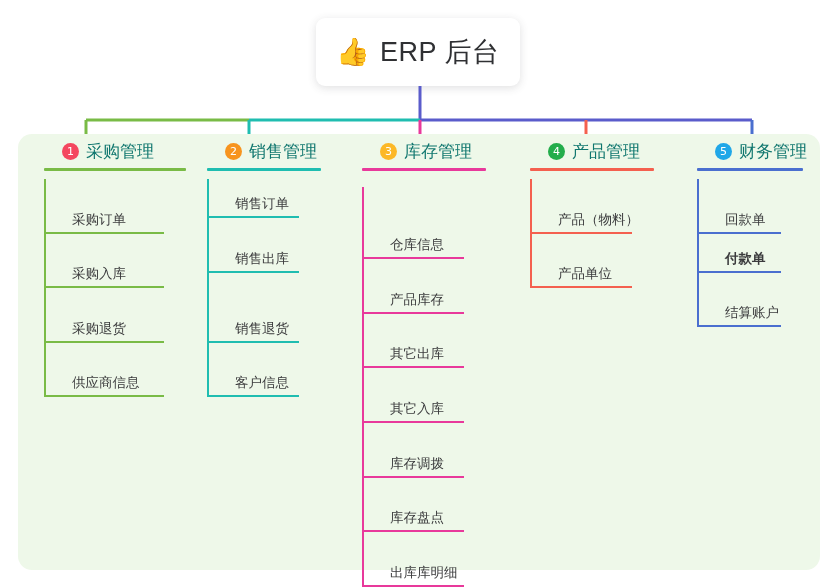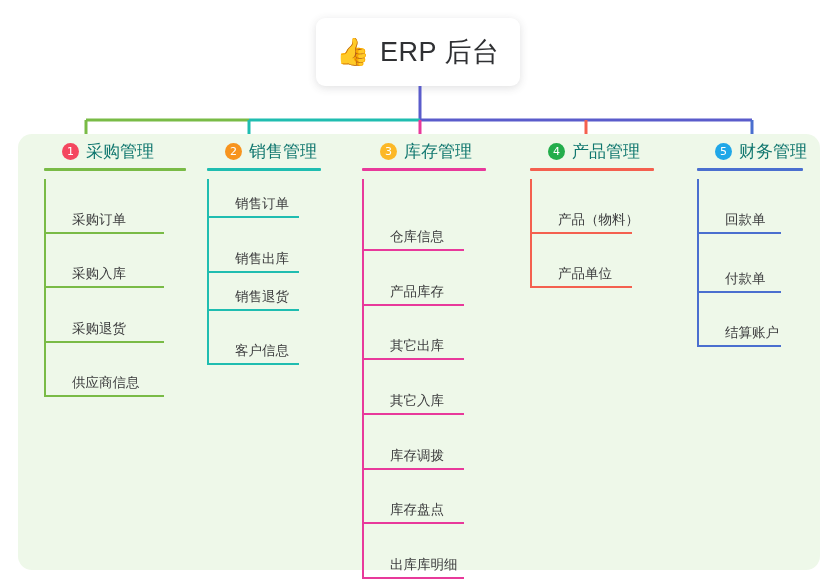--- a/index.html
+++ b/index.html
@@ -211,40 +211,40 @@
           <div class="leaf" style="height: 39px;">
             <div class="leaf-spine" style="background: rgb(31, 189, 176);"></div>
             <div class="leaf-label">销售订单</div>
             <div class="leaf-rule" style="background: rgb(31, 189, 176); width: 92px;"></div>
           </div>
           <div class="leaf" style="height: 54.5px;">
             <div class="leaf-spine" style="background: rgb(31, 189, 176);"></div>
             <div class="leaf-label">销售出库</div>
             <div class="leaf-rule" style="background: rgb(31, 189, 176); width: 92px;"></div>
           </div>
-          <div class="leaf" style="height: 38px;">
+          <div class="leaf" style="height: 70px;">
             <div class="leaf-spine" style="background: rgb(31, 189, 176);"></div>
             <div class="leaf-label">销售退货</div>
             <div class="leaf-rule" style="background: rgb(31, 189, 176); width: 92px;"></div>
           </div>
           <div class="leaf" style="height: 54.5px;">
             <div class="leaf-spine" style="background: rgb(31, 189, 176);"></div>
             <div class="leaf-label">客户信息</div>
             <div class="leaf-rule" style="background: rgb(31, 189, 176); width: 92px;"></div>
           </div>
         </div>
       </div>
       <div class="column" style="left: 340px; width: 130px;">
         <div class="col-header">
           <span class="col-badge" style="background: rgb(252, 184, 39);">3</span>
           <span class="col-title">库存管理</span>
         </div>
         <div class="col-rule" style="background: rgb(232, 57, 155); width: 124px;"></div>
         <div class="leaves">
-          <div class="leaf" style="height: 72px;">
+          <div class="leaf" style="height: 72px; margin-top: 8px;">
             <div class="leaf-spine" style="background: rgb(232, 57, 155);"></div>
             <div class="leaf-label">仓库信息</div>
             <div class="leaf-rule" style="background: rgb(232, 57, 155); width: 102px;"></div>
           </div>
           <div class="leaf" style="height: 54.5px;">
             <div class="leaf-spine" style="background: rgb(232, 57, 155);"></div>
             <div class="leaf-label">产品库存</div>
             <div class="leaf-rule" style="background: rgb(232, 57, 155); width: 102px;"></div>
           </div>
           <div class="leaf" style="height: 54.5px;">
@@ -298,21 +298,21 @@
           <span class="col-badge" style="background: rgb(32, 167, 232);">5</span>
           <span class="col-title">财务管理</span>
         </div>
         <div class="col-rule" style="background: rgb(74, 111, 207); width: 106px;"></div>
         <div class="leaves">
           <div class="leaf" style="height: 54.5px; align-items: flex-end;">
             <div class="leaf-spine" style="background: rgb(74, 111, 207);"></div>
             <div class="leaf-label">回款单</div>
             <div class="leaf-rule" style="background: rgb(74, 111, 207); width: 84px;"></div>
           </div>
-          <div class="leaf" style="height: 59px;">
+          <div class="leaf" style="height: 39px; font-weight: bold;">
             <div class="leaf-spine" style="background: rgb(74, 111, 207);"></div>
             <div class="leaf-label">付款单</div>
             <div class="leaf-rule" style="background: rgb(74, 111, 207); width: 84px;"></div>
           </div>
           <div class="leaf" style="height: 54.5px;">
             <div class="leaf-spine" style="background: rgb(74, 111, 207);"></div>
             <div class="leaf-label">结算账户</div>
             <div class="leaf-rule" style="background: rgb(74, 111, 207); width: 84px;"></div>
           </div>
         </div>

